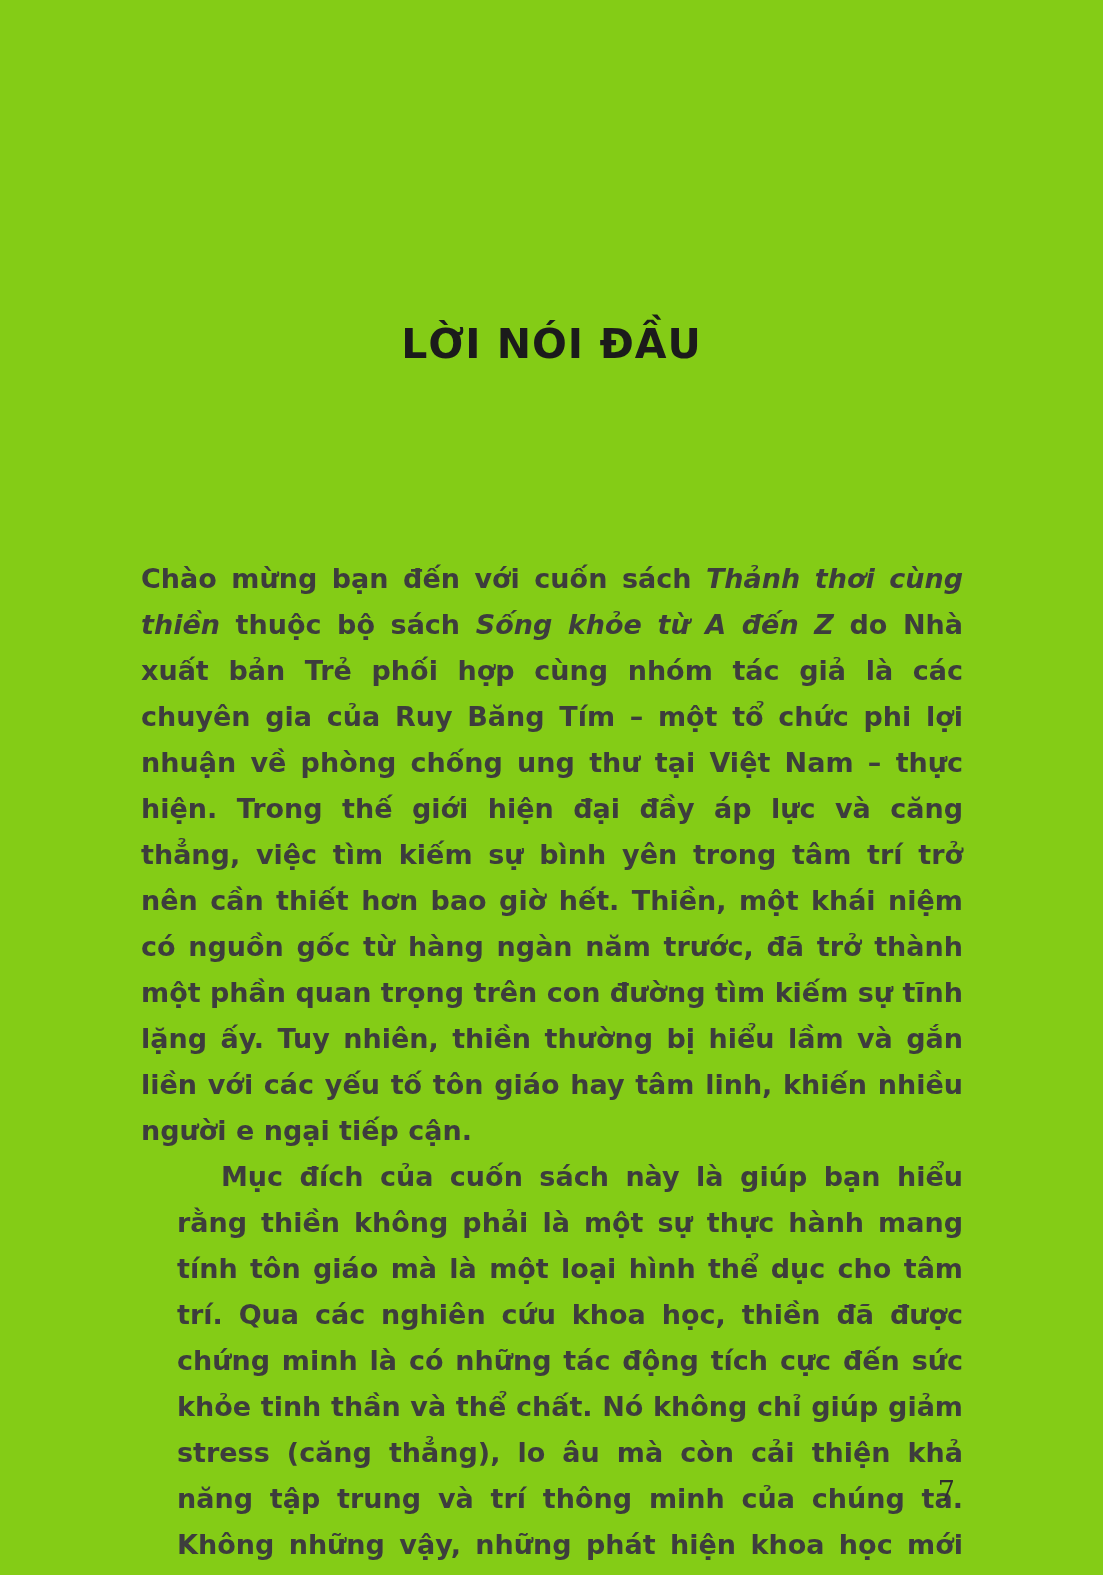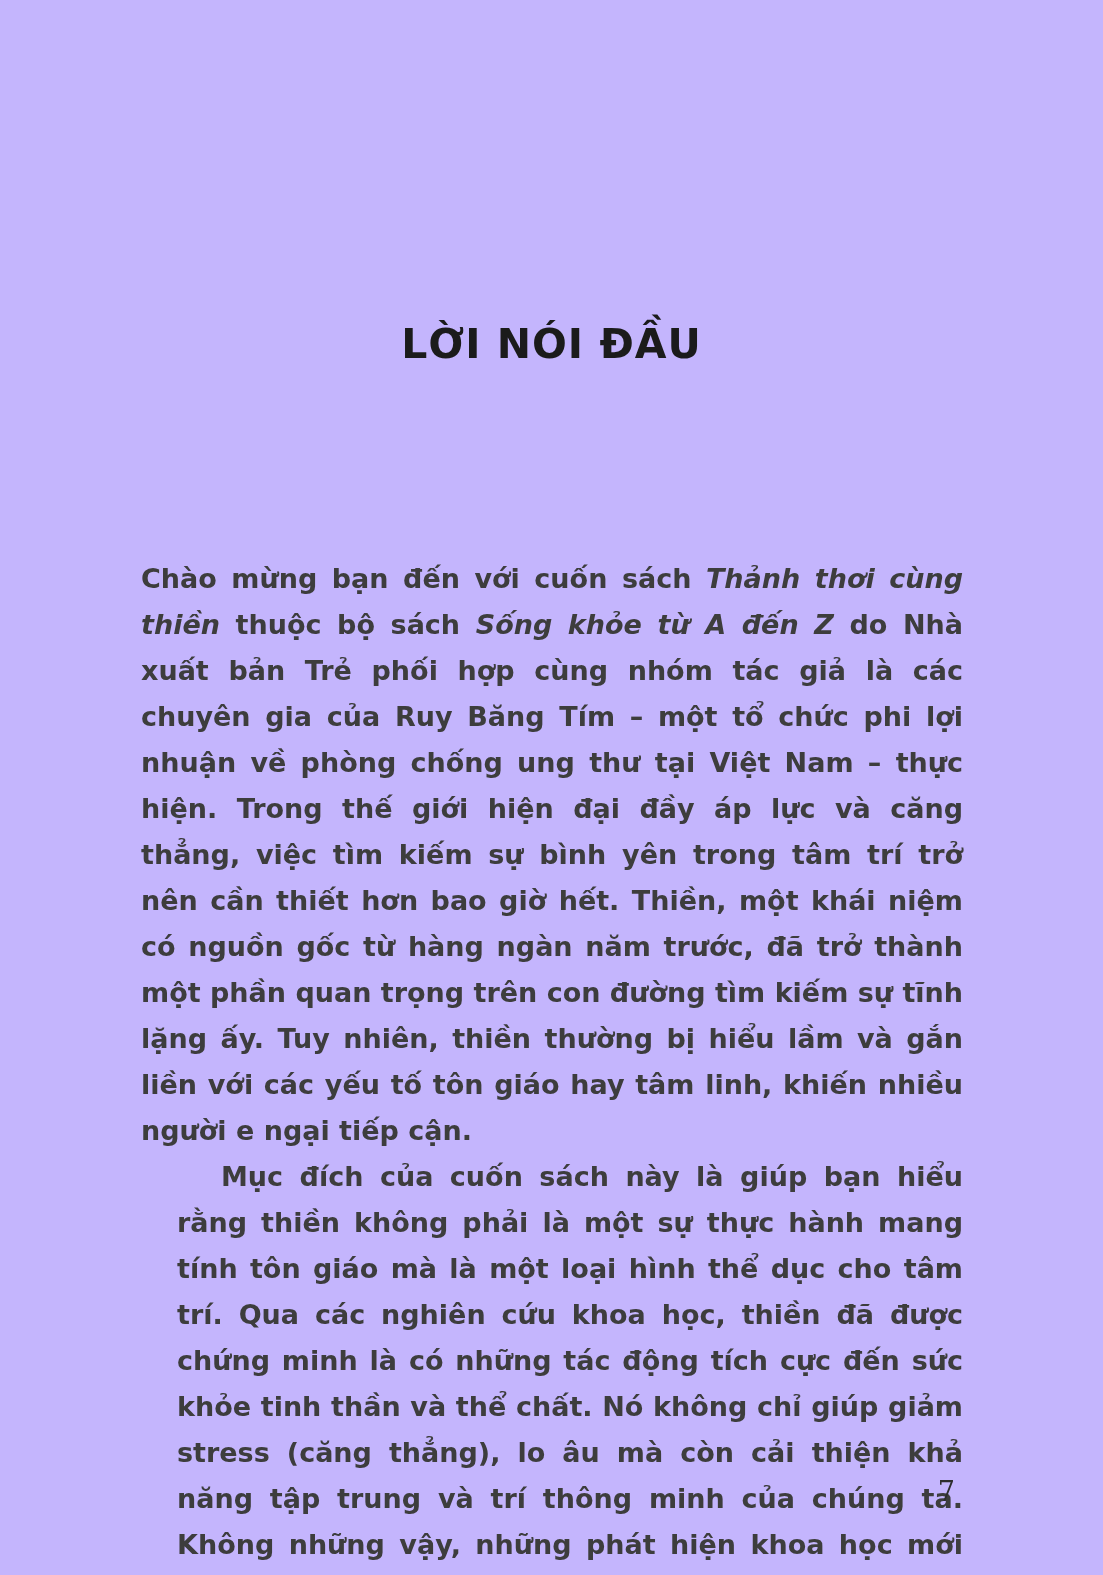--- a/index.html
+++ b/index.html
@@ -9,21 +9,21 @@
   body {
     width: 1103px;
     height: 1575px;
     background: #ffffff;
     font-family: "DejaVu Sans", "Liberation Sans", sans-serif;
   }
   .page {
     position: relative;
     width: 1103px;
     height: 1575px;
-    background: #c4b5fd;
+    background: #84cc16;
     overflow: hidden;
   }
   .title {
     margin: 0;
     position: absolute;
     top: 320px;
     left: 0;
     width: 100%;
     text-align: center;
     font-size: 41px;

